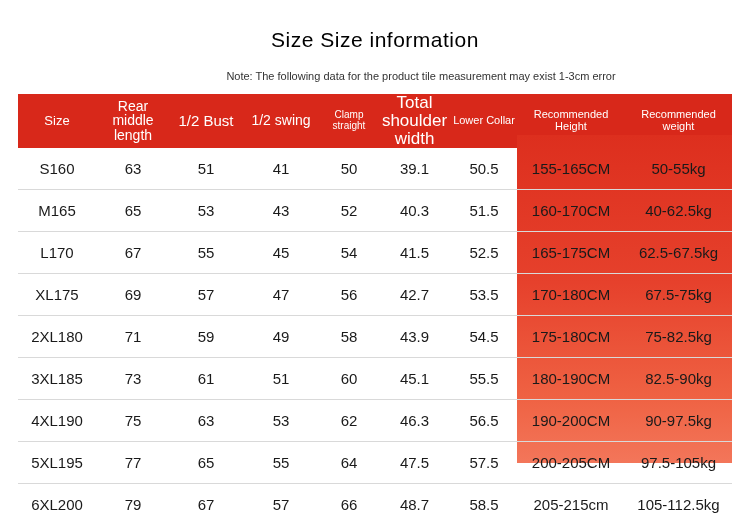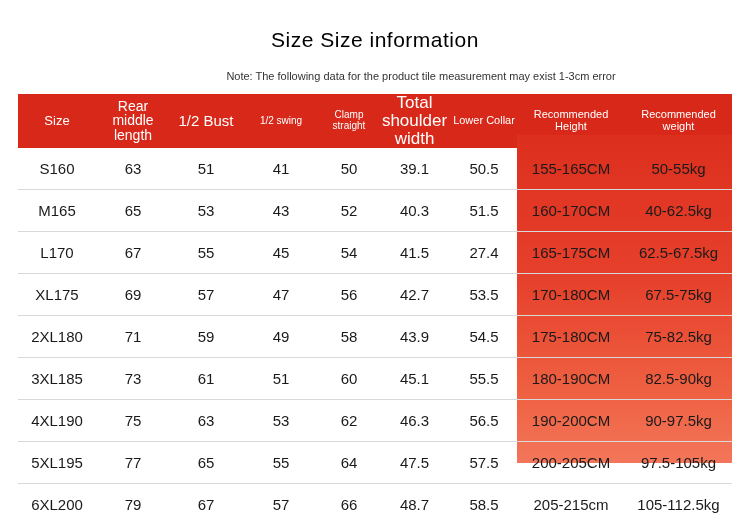--- a/index.html
+++ b/index.html
@@ -54,21 +54,21 @@
   tr.head td {
     background: #d8281a;
     color: #ffffff;
     height: 41px;
     font-size: 13px;
     line-height: 1.05;
   }
   tr.head td.c0 { font-size: 13px; }
   tr.head td.c1 { font-size: 14px; }
   tr.head td.c2 { font-size: 15px; }
-  tr.head td.c3 { font-size: 10px; margin-top: 32px; }
+  tr.head td.c3 { font-size: 14px; margin-top: 32px; }
   tr.head td.c4 { font-size: 10px; }
   tr.head td.c5 { font-size: 17px; }
   tr.head td.c6 { font-size: 11px; margin-top: 7px; }
   tr.head td.c7, tr.head td.c8 { font-size: 11px; }
 
   tr.body td {
     border-bottom: 1px solid #d9d9d9;
   }
   tr.body:last-child td {
     border-bottom: none;
@@ -173,21 +173,21 @@
           <td class="redcell sub">40-62.5kg</td>
         </tr>
 
         <tr class="body">
           <td class="c0">L170</td>
           <td>67</td>
           <td>55</td>
           <td>45</td>
           <td>54</td>
           <td>41.5</td>
-          <td>27.4</td>
+          <td>52.5</td>
           <td class="redcell">165-175CM</td>
           <td class="redcell sub">62.5-67.5kg</td>
         </tr>
 
         <tr class="body">
           <td class="c0">XL175</td>
           <td>69</td>
           <td>57</td>
           <td>47</td>
           <td>56</td>

